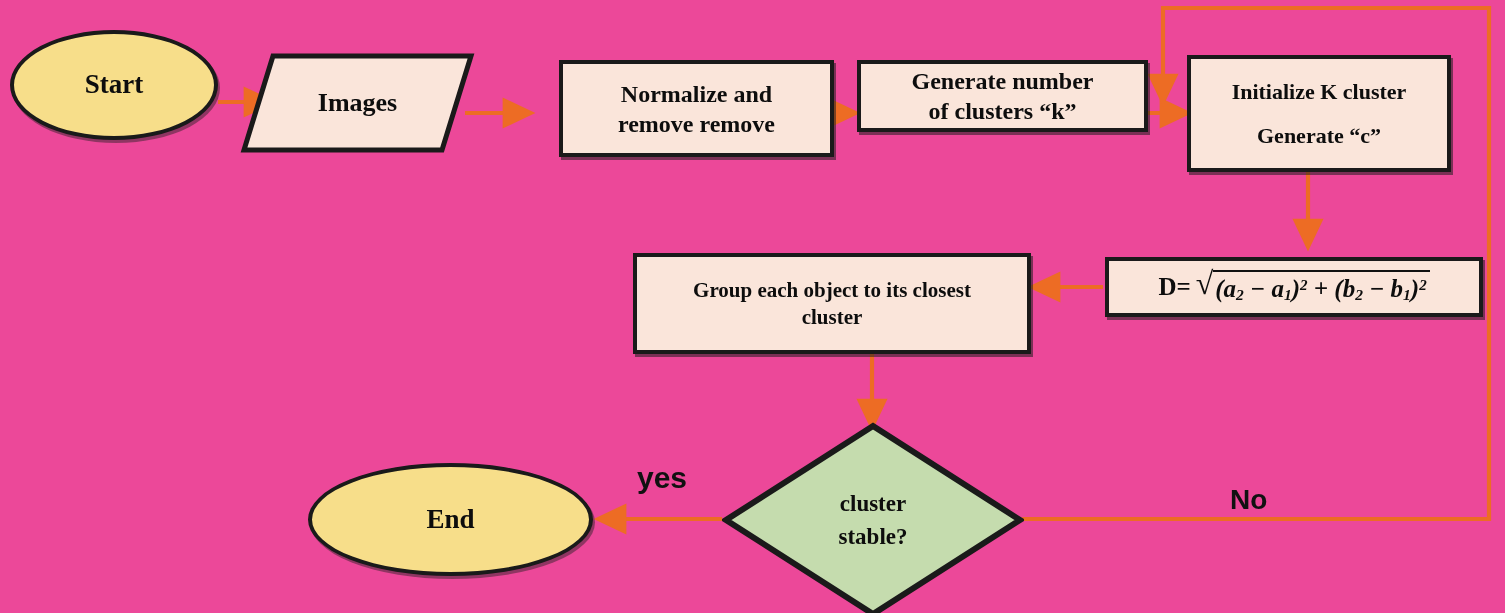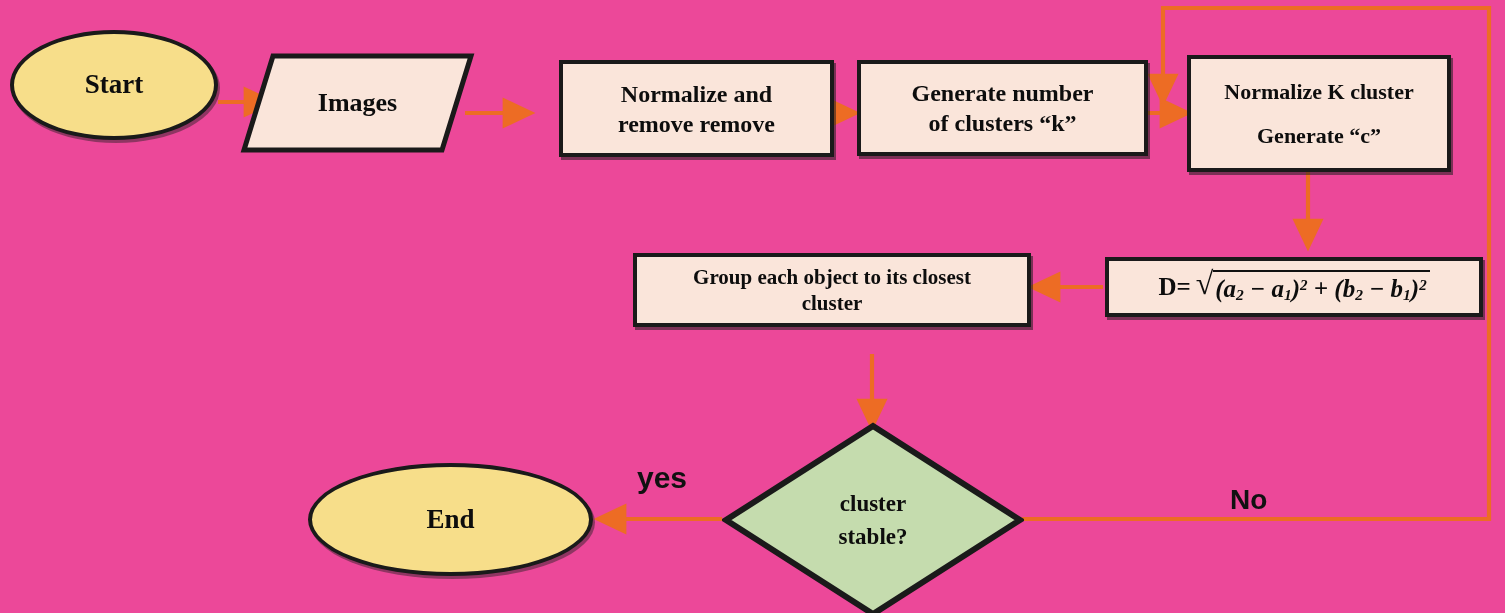--- a/index.html
+++ b/index.html
@@ -73,41 +73,41 @@
       <polygon points="33,4 231,4 202,98 4,98" fill="#FAE5DA" stroke="#1A1A1A" stroke-width="5"></polygon>
     </svg>
     <span class="lbl" style="font-size:26px;text-align:center;">Images</span>
   </div>
 
   <div class="node rectnode" style="left:531px;top:60px;width:275px;height:97px;font-size:24px;flex-direction:column;margin-left:28px;">
     <span>Normalize and</span>
     <span>remove remove</span>
   </div>
 
-  <div class="node rectnode" style="left:857px;top:60px;width:291px;height:96px;font-size:24px;flex-direction:column;">
+  <div class="node rectnode" style="left:857px;top:60px;width:291px;height:72px;font-size:24px;flex-direction:column;">
     <span>Generate number</span>
     <span>of clusters “k”</span>
   </div>
 
   <div class="node rectnode" style="left:1187px;top:55px;width:264px;height:117px;font-size:22px;flex-direction:column;justify-content:space-around;padding:10px 4px;">
-    <span>Normalize K cluster</span>
+    <span>Initialize K cluster</span>
     <span>Generate “c”</span>
   </div>
 
   <div class="node rectnode" style="left:1105px;top:257px;width:378px;height:60px;">
     <span class="formula">
       <span>D=</span>
       <span class="radical">
         <span class="radsign">√</span>
         <span class="radbody vars"><span>(</span><span>a</span><sub>2</sub><span> − </span><span>a</span><sub>1</sub><span>)</span><sup>2</sup><span> + </span><span>(</span><span>b</span><sub>2</sub><span> − </span><span>b</span><sub>1</sub><span>)</span><sup>2</sup></span>
       </span>
     </span>
   </div>
 
-  <div class="node rectnode" style="left:633px;top:253px;width:398px;height:74px;font-size:21px;flex-direction:column;">
+  <div class="node rectnode" style="left:633px;top:253px;width:398px;height:101px;font-size:21px;flex-direction:column;">
     <span>Group each object to its closest</span>
     <span>cluster</span>
   </div>
 
   <div class="diamondWrap" style="left:722px;top:422px;width:302px;height:196px;">
     <svg viewBox="0 0 302 196" style="width:302px;height:196px;display:block;">
       <polygon points="151,4 298,98 151,192 4,98" fill="#C5DCAE" stroke="#1A1A1A" stroke-width="6"></polygon>
     </svg>
     <span class="lbl" style="font-size:23px;flex-direction:column;display:flex;">
       <span>cluster</span>

